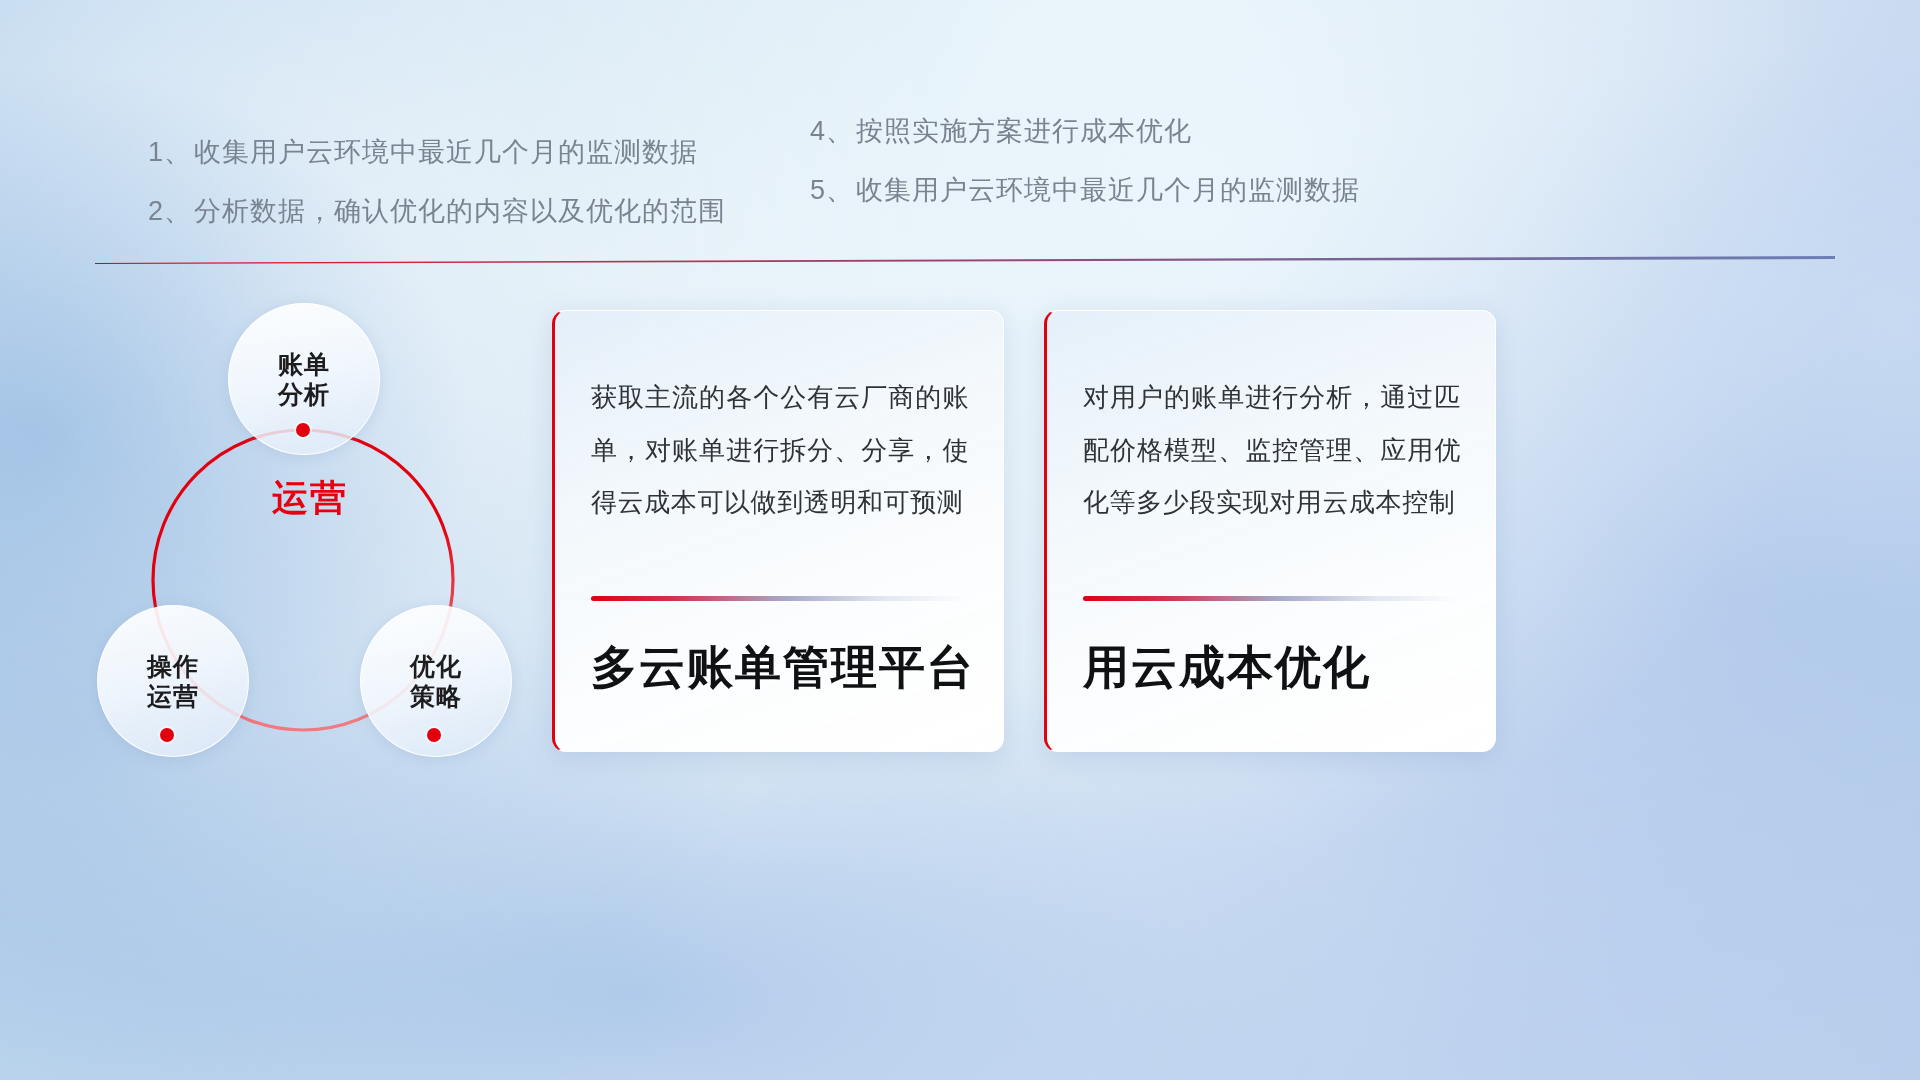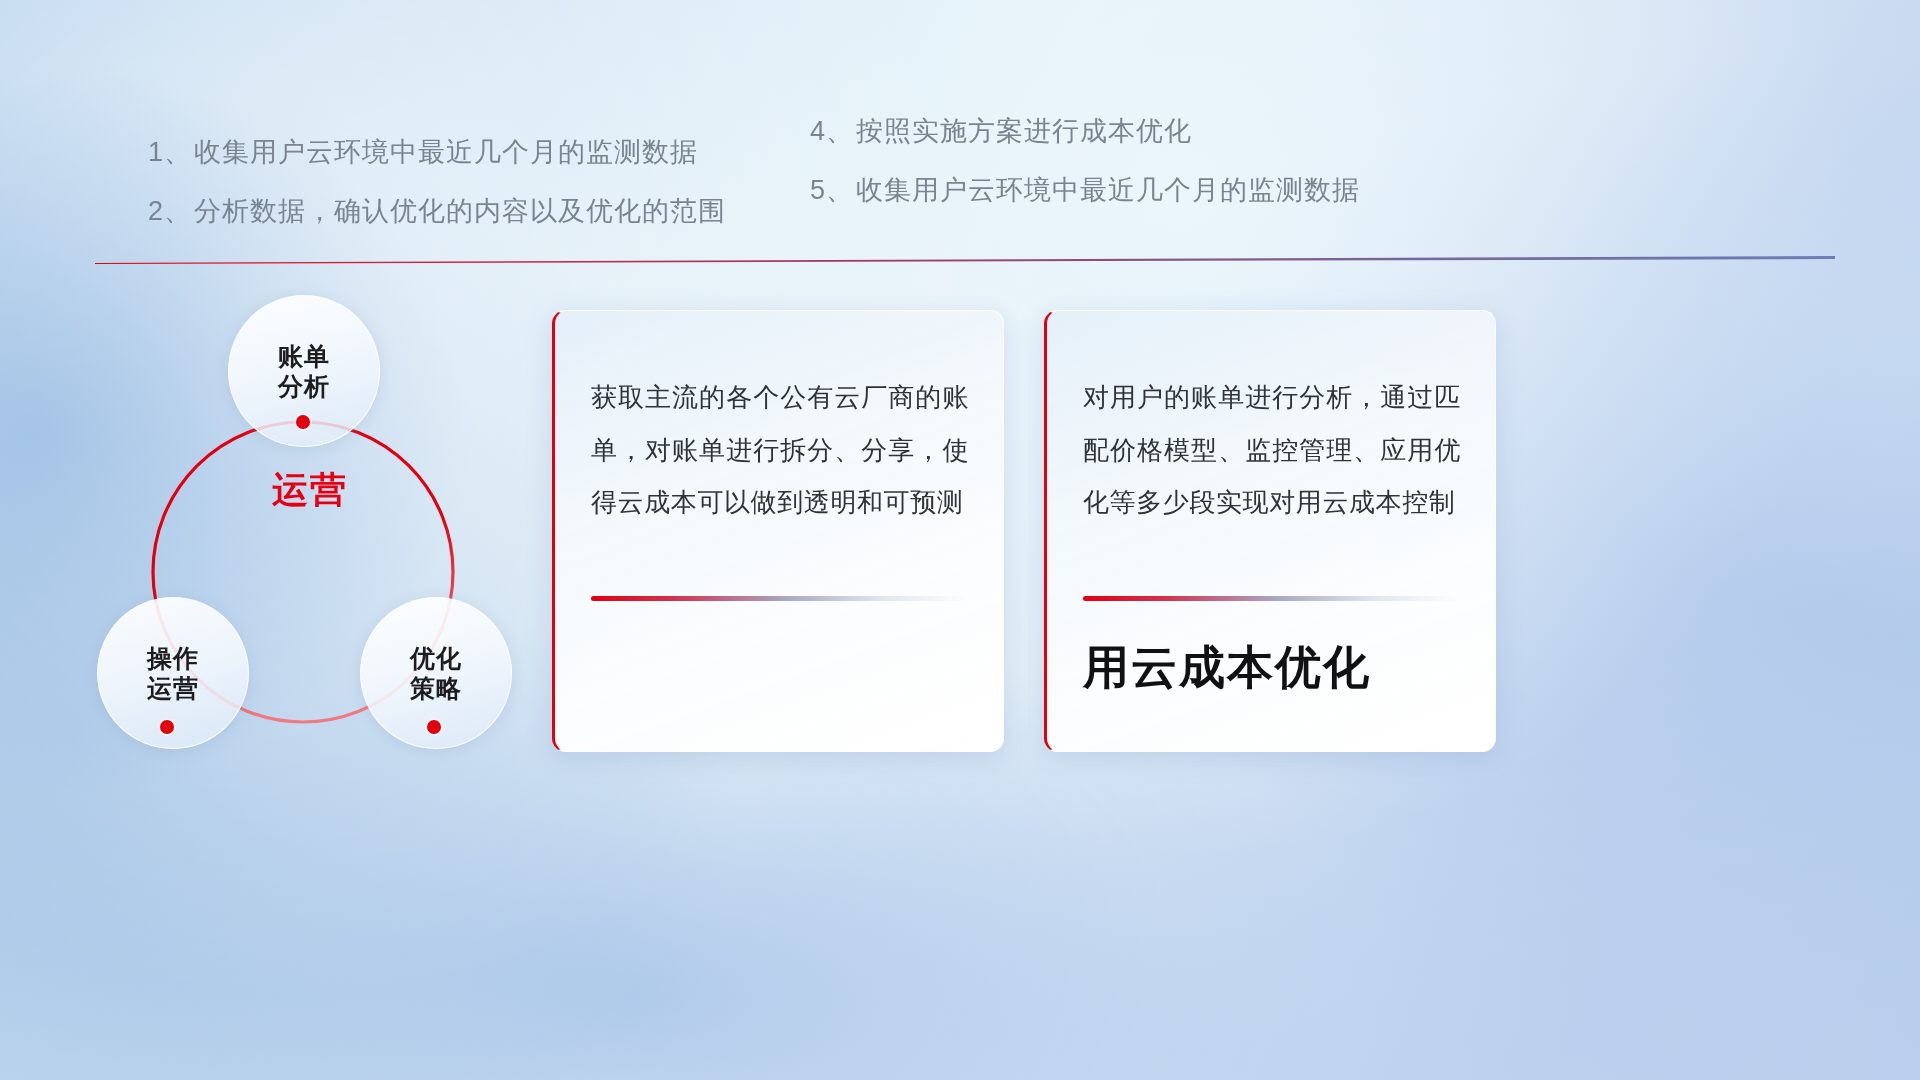--- a/index.html
+++ b/index.html
@@ -30,21 +30,21 @@
   .top-list{position:absolute;color:#7a8491;font-size:27px;letter-spacing:1px;white-space:nowrap;}
   #list-left{left:148px;top:114px;margin-top:25px;}
   #list-right{left:810px;top:118px;}
   .li{line-height:1;margin-bottom:32px;}
   .li .num{margin-right:2px;}
 
   
   #divider{position:absolute;left:95px;top:256px;width:1740px;height:8px;}
 
   
-  #venn{position:absolute;left:60px;top:272px;width:500px;height:500px;}
+  #venn{position:absolute;left:60px;top:280px;width:500px;height:500px;}
   .sm-circle{
     position:absolute;width:150px;height:150px;border-radius:50%;
     background:linear-gradient(160deg,rgba(255,255,255,.94) 0%,rgba(246,250,254,.88) 45%,rgba(222,234,248,.82) 100%);
     border:1px solid rgba(255,255,255,.95);
     box-shadow:0 2px 14px rgba(120,150,190,.22);
     display:flex;flex-direction:column;align-items:center;justify-content:center;
     color:#1d1d1f;font-size:25px;font-weight:700;line-height:1.22;letter-spacing:1px;
   }
   #c-top{left:168px;top:23px;}
   #c-left{left:37px;top:325px;text-align:center;}
@@ -143,19 +143,20 @@
   </div>
 
   <div class="vdot" id="dot-top"></div>
   <div class="vdot" id="dot-bl"></div>
   <div class="vdot" id="dot-br"></div>
 </div>
 
 <div class="card" id="card-1">
   <div class="card-body">获取主流的各个公有云厂商的账单，对账单进行拆分、分享，使得云成本可以做到透明和可预测</div>
   <div class="card-rule"></div>
+  <div class="card-title">多云账单管理平台</div>
 </div>
 
 <div class="card" id="card-2">
   <div class="card-body">对用户的账单进行分析，通过匹配价格模型、监控管理、应用优化等多少段实现对用云成本控制</div>
   <div class="card-rule"></div>
   <div class="card-title">用云成本优化</div>
 </div>
 
 </body></html>

